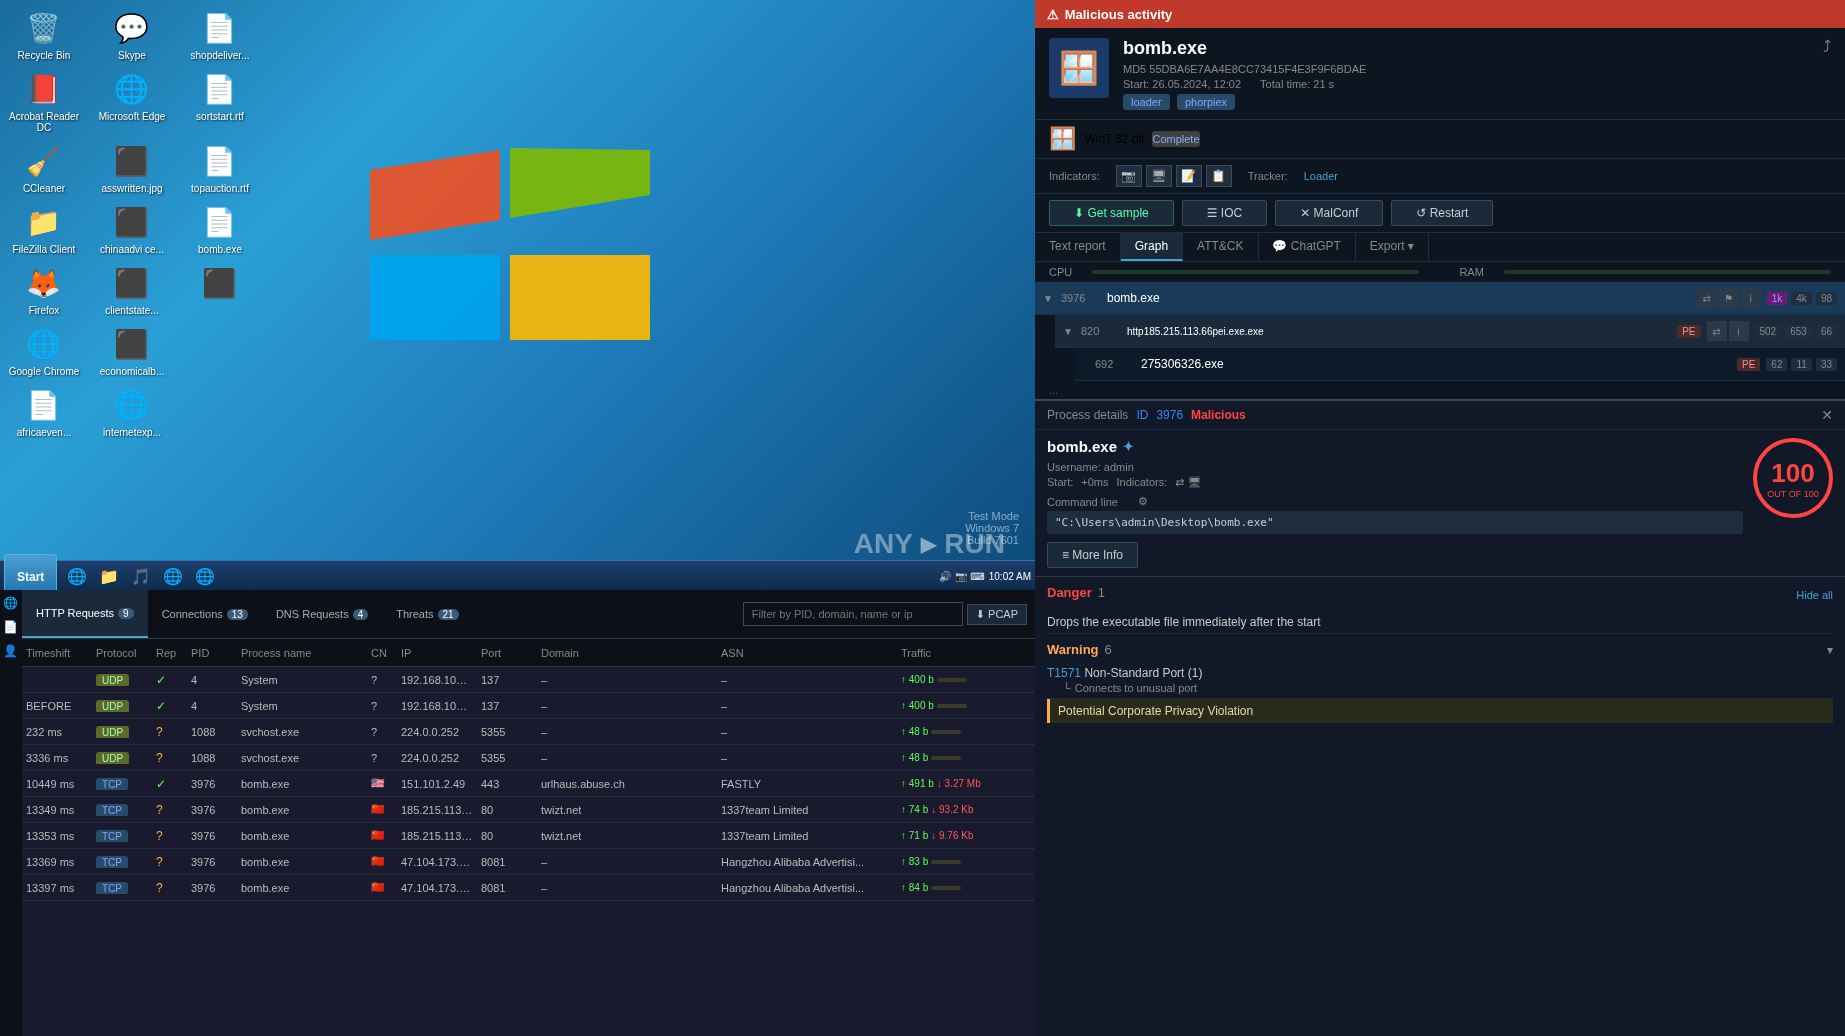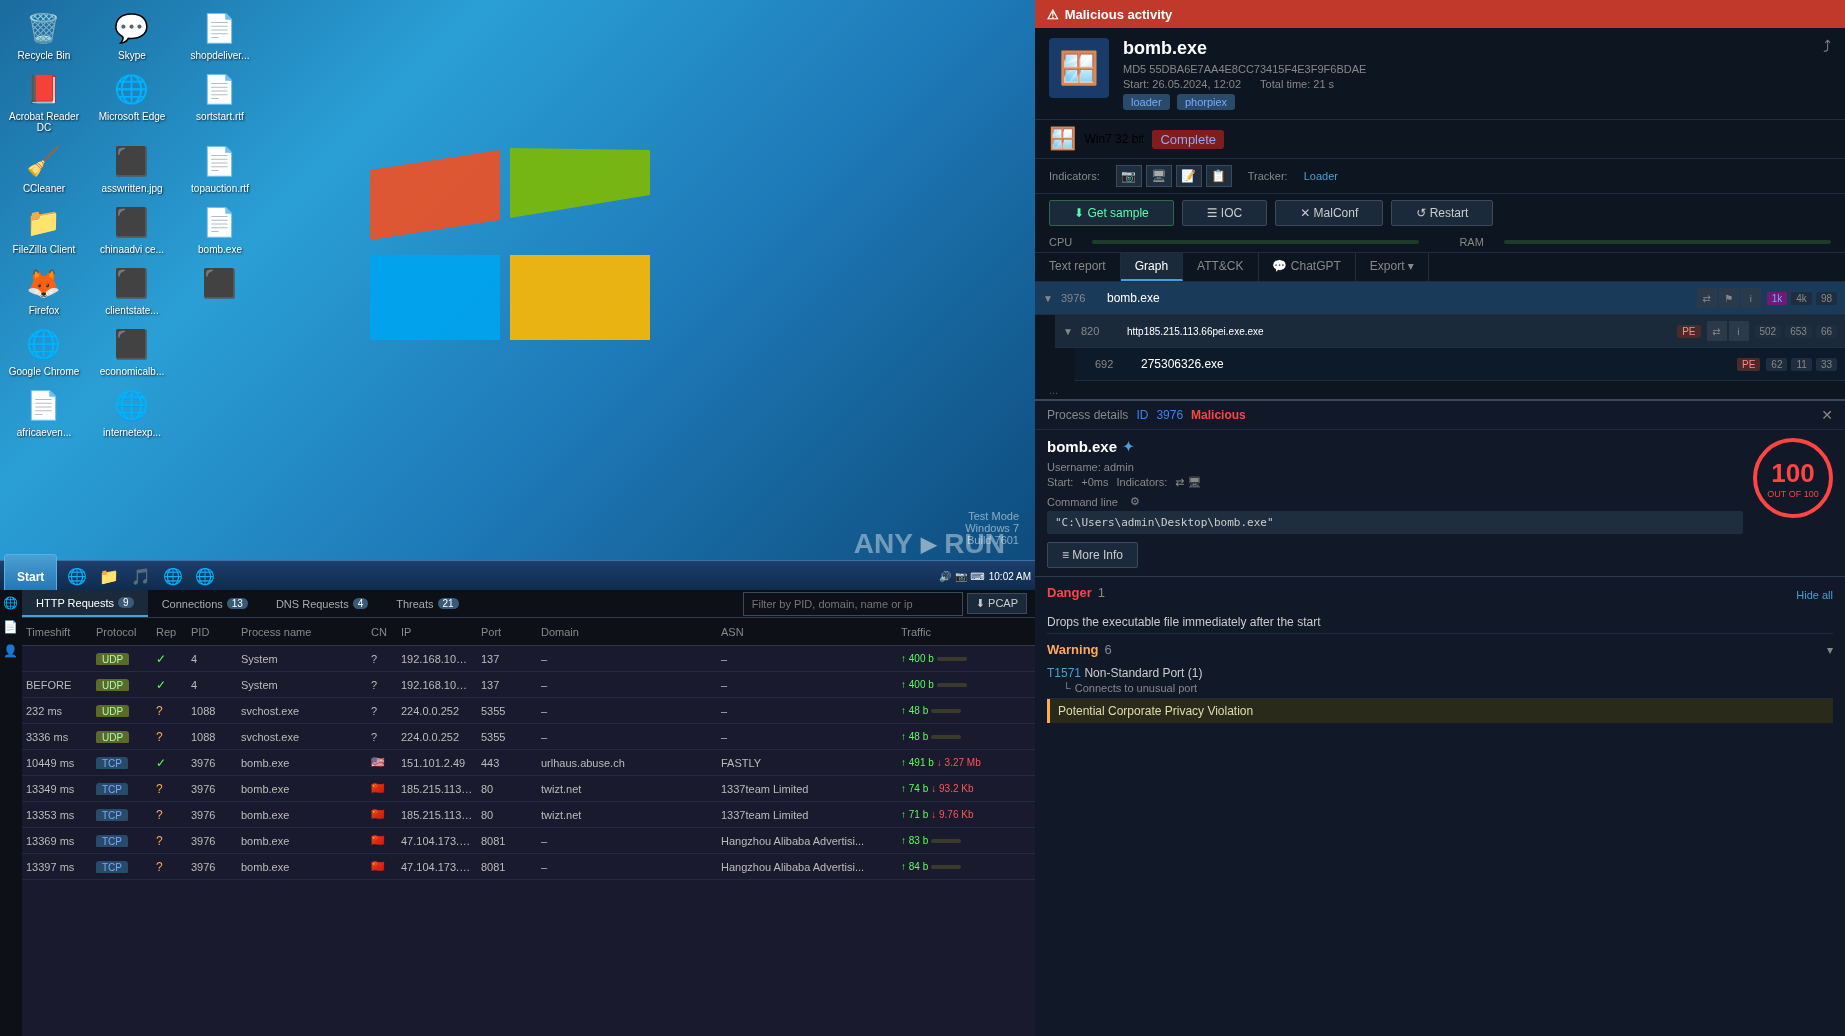--- a/index.html
+++ b/index.html
@@ -109,21 +109,21 @@
       position: absolute;
       left: 0; top: 590px;
       width: 1035px; height: 446px;
       background: #1a1a2e;
       color: #ccc;
       overflow: hidden;
     }
     #network-tabs {
       display: flex;
       background: #0d1117;
-      height: 28px;
+      height: 49px;
       border-bottom: 1px solid #2a3a4a;
     }
     .net-tab {
       padding: 6px 14px;
       cursor: pointer;
       font-size: 11px;
       color: #aaa;
       display: flex; align-items: center; gap: 4px;
       height: 100%;
     }
@@ -245,25 +245,25 @@
     #file-share { margin-left: auto; color: #888; cursor: pointer; font-size: 16px; }
     #system-info {
       background: #0d1520;
       padding: 6px 14px;
       display: flex; align-items: center; gap: 8px;
       border-top: 1px solid #1e2e3e;
       flex-shrink: 0;
     }
     #sys-icon { font-size: 22px; color: #4a8fd4; }
     .sys-badge {
-      background: #7f1d1d;
+      background: #404040;
       color: #8af;
-      padding: 2px 8px;
+      padding: 2px 0;
       border-radius: 3px;
-      font-size: 13px;
+      font-size: 11px;
     }
     
     #indicators-bar {
       background: #0d1520;
       padding: 6px 14px;
       display: flex; align-items: center; gap: 16px;
       border-top: 1px solid #1e2e3e;
       flex-shrink: 0;
     }
     .ind-label { color: #888; font-size: 11px; }
@@ -388,21 +388,21 @@
     #pd-title { color: #888; font-size: 12px; }
     #pd-id { color: #3b82f6; font-size: 12px; }
     #pd-malicious { color: #f44; font-size: 12px; font-weight: bold; }
     #pd-close { margin-left: auto; color: #888; cursor: pointer; font-size: 14px; }
     #pd-body { padding: 8px 12px; display: flex; gap: 10px; }
     #pd-left { flex: 1; }
     #pd-filename { color: #fff; font-size: 15px; font-weight: bold; margin-bottom: 6px; display: flex; align-items: center; gap: 6px; }
     .gpt-icon { color: #4a9fd4; font-size: 13px; }
     #pd-username { font-size: 11px; color: #888; margin-bottom: 3px; }
     #pd-start { font-size: 11px; color: #888; margin-bottom: 6px; display: flex; gap: 8px; }
-    #pd-cmdline-header { font-size: 11px; color: #888; margin-bottom: 3px; display: flex; align-items: center; gap: 12px; }
+    #pd-cmdline-header { font-size: 11px; color: #888; margin-bottom: 3px; display: flex; align-items: center; gap: 20px; }
     #pd-cmdline-val { background: #1e2e3e; color: #ccc; padding: 5px 8px; font-size: 11px; font-family: monospace; border-radius: 2px; margin-bottom: 8px; }
     #more-info-btn {
       background: #1a2a3a;
       border: 1px solid #3a4a5a;
       color: #ccc;
       padding: 5px 14px;
       cursor: pointer;
       font-size: 12px;
       display: flex; align-items: center; gap: 5px;
       border-radius: 2px;
@@ -830,33 +830,33 @@
     <span class="tracker-link">Loader</span>
   </div>
 
   <div id="action-btns">
     <button class="action-btn green">⬇ Get sample</button>
     <button class="action-btn">☰ IOC</button>
     <button class="action-btn">✕ MalConf</button>
     <button class="action-btn">↺ Restart</button>
   </div>
 
-  <div id="cpu-ram-header">
-    <span class="cr-label">CPU</span>
-    <div style="flex:1; height:4px; background:#1e3a2a; border-radius:2px; margin-top:4px;"></div>
-    <span class="cr-label" style="margin-left:20px;">RAM</span>
-    <div style="flex:1; height:4px; background:#1e3a2a; border-radius:2px; margin-top:4px;"></div>
-  </div>
-
   <div id="report-tabs">
     <div class="report-tab">Text report</div>
     <div class="report-tab active">Graph</div>
     <div class="report-tab">ATT&amp;CK</div>
     <div class="report-tab">💬 ChatGPT</div>
     <div class="report-tab">Export ▾</div>
+  </div>
+
+  <div id="cpu-ram-header">
+    <span class="cr-label">CPU</span>
+    <div style="flex:1; height:4px; background:#1e3a2a; border-radius:2px; margin-top:4px;"></div>
+    <span class="cr-label" style="margin-left:20px;">RAM</span>
+    <div style="flex:1; height:4px; background:#1e3a2a; border-radius:2px; margin-top:4px;"></div>
   </div>
 
   <div id="processes-section">
 
     <div id="proc-tree">
 
       <div class="proc-item">
         <div class="proc-row highlighted">
           <span class="proc-expand">▼</span>
           <span class="proc-pid">3976</span>

